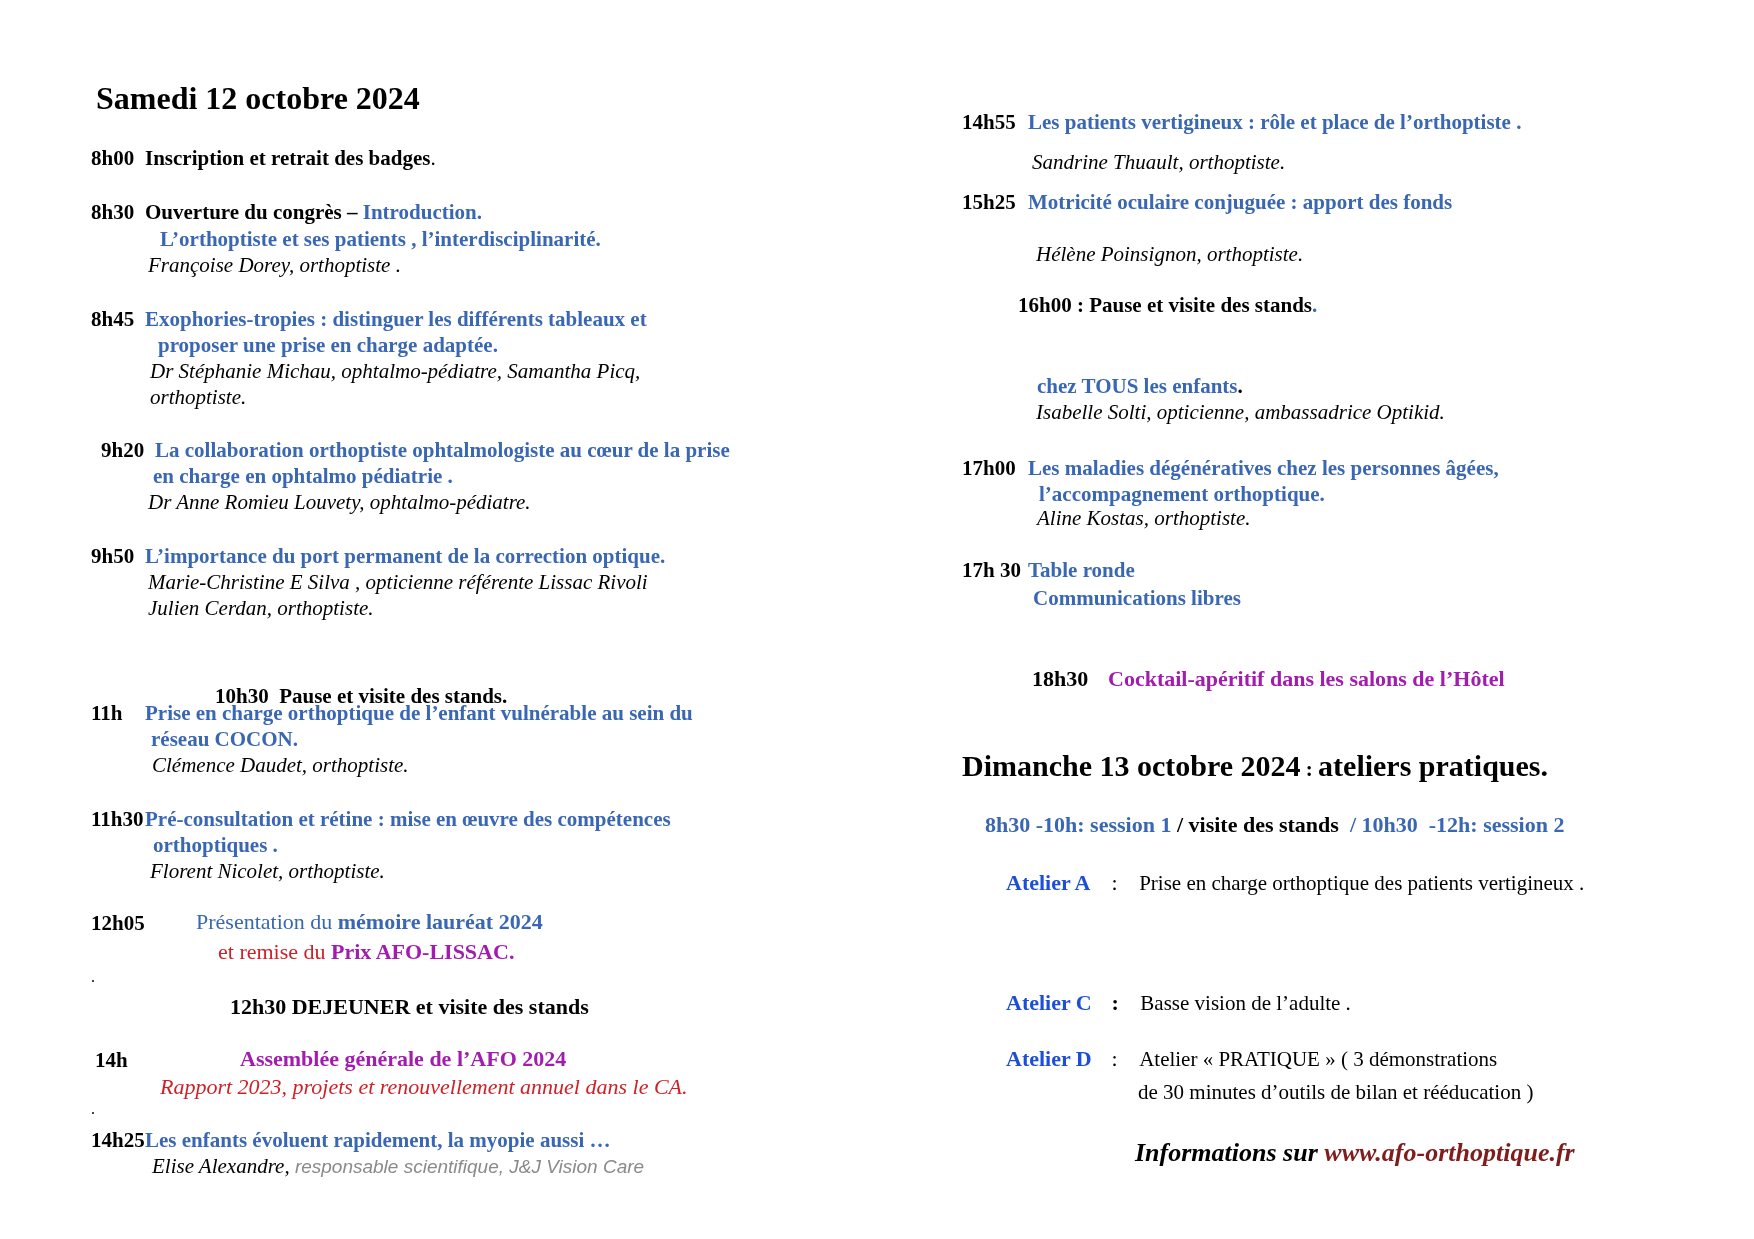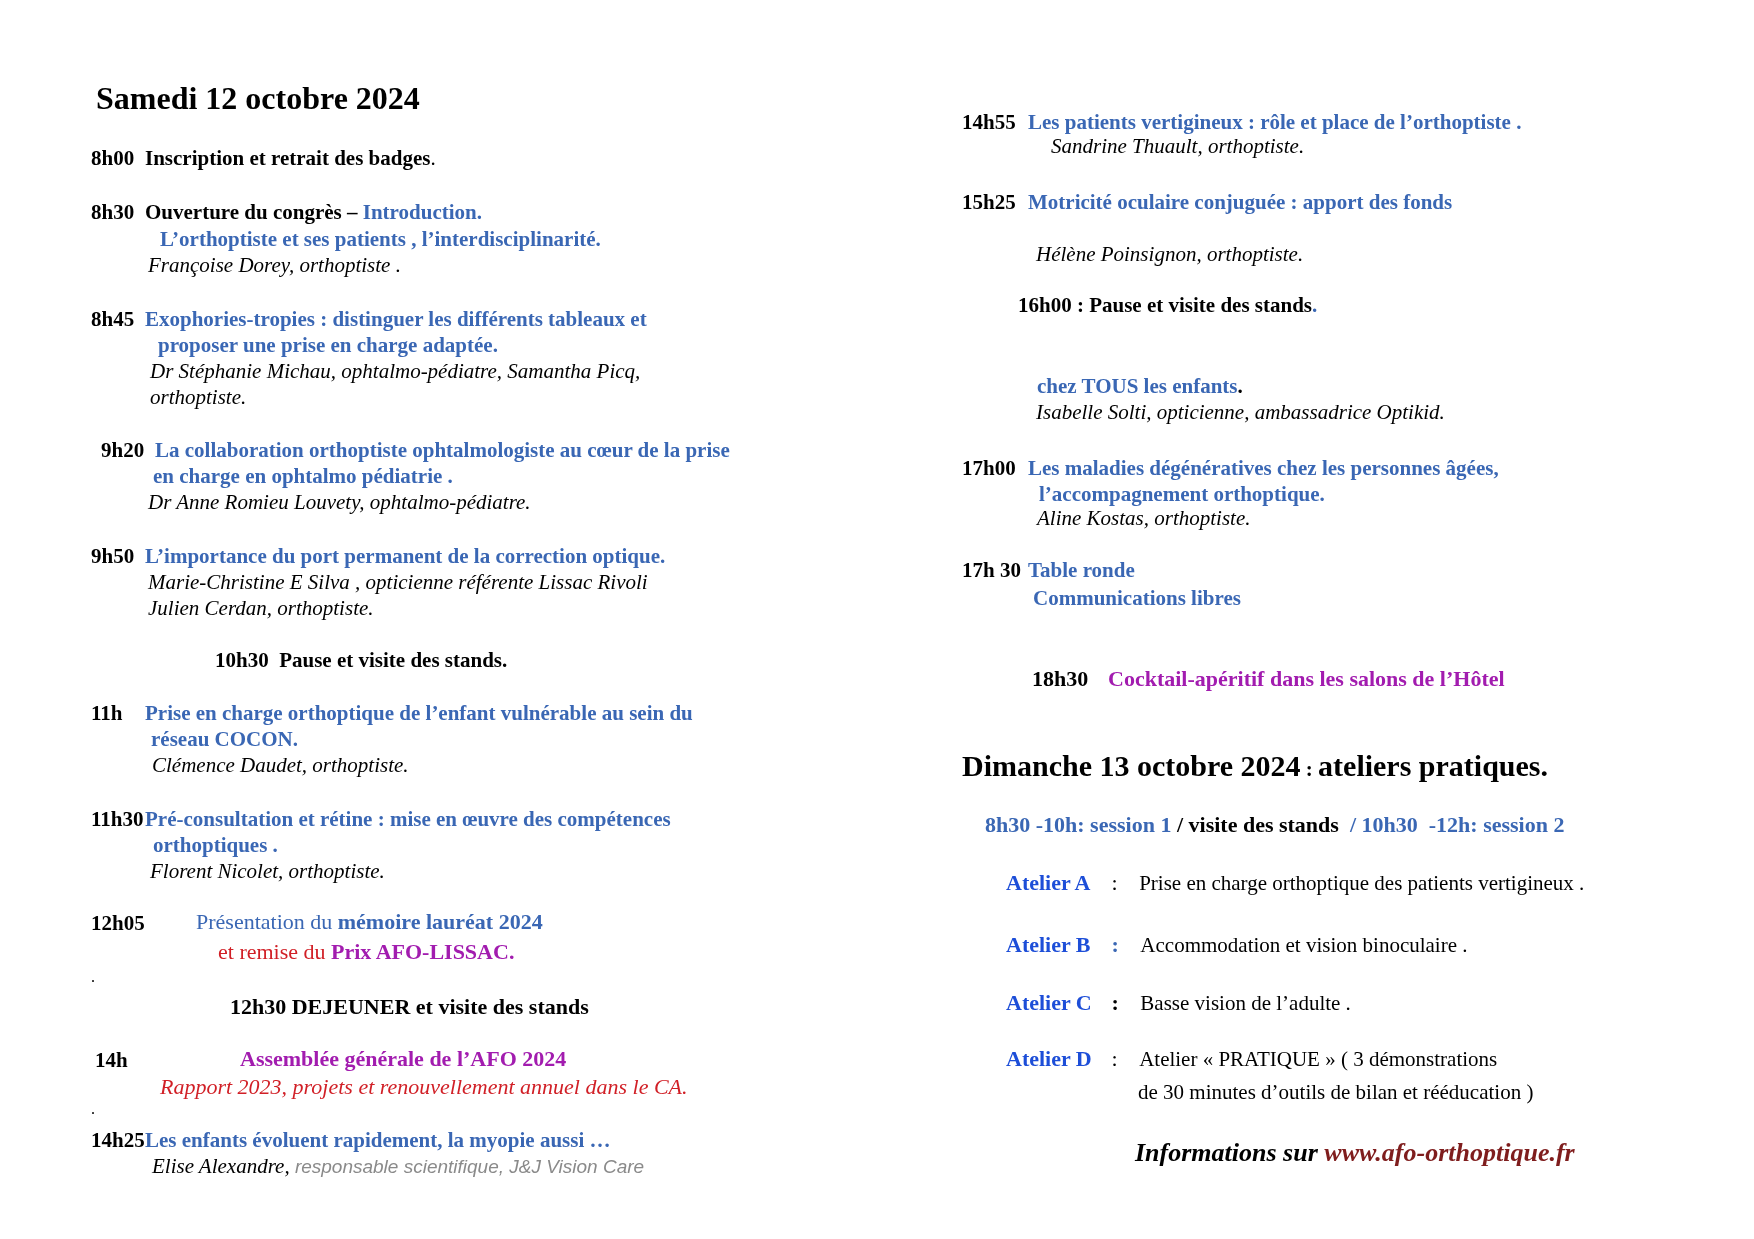--- a/index.html
+++ b/index.html
@@ -55,21 +55,21 @@
   <div class="ln spk" style="left:150px; top:385px;">orthoptiste.</div>
 
   <div class="ln" style="left:101px; top:438px;"><span class="tm tm-l">9h20</span><span class="blue">La collaboration orthoptiste ophtalmologiste au cœur de la prise</span></div>
   <div class="ln blue" style="left:153px; top:464px;">en charge en ophtalmo pédiatrie .</div>
   <div class="ln spk" style="left:148px; top:490px;">Dr Anne Romieu Louvety, ophtalmo-pédiatre.</div>
 
   <div class="ln" style="left:91px; top:544px;"><span class="tm tm-l">9h50</span><span class="blue">L’importance du port permanent de la correction optique.</span></div>
   <div class="ln spk" style="left:148px; top:570px;">Marie-Christine E Silva , opticienne référente Lissac Rivoli</div>
   <div class="ln spk" style="left:148px; top:596px;">Julien Cerdan, orthoptiste.</div>
 
-  <div class="ln" style="left:215px; top:648px;">10h30  Pause et visite des stands.</div>
+  <div class="ln" style="left:215px; top:684px;">10h30  Pause et visite des stands.</div>
 
   <div class="ln" style="left:91px; top:701px;"><span class="tm tm-l">11h</span><span class="blue">Prise en charge orthoptique de l’enfant vulnérable au sein du</span></div>
   <div class="ln blue" style="left:151px; top:727px;">réseau COCON.</div>
   <div class="ln spk" style="left:152px; top:753px;">Clémence Daudet, orthoptiste.</div>
 
   <div class="ln" style="left:91px; top:807px;"><span class="tm tm-l">11h30</span><span class="blue">Pré-consultation et rétine : mise en œuvre des compétences</span></div>
   <div class="ln blue" style="left:153px; top:833px;">orthoptiques .</div>
   <div class="ln spk" style="left:150px; top:859px;">Florent Nicolet, orthoptiste.</div>
 
   <div class="ln" style="left:91px; top:911px;"><span class="tm">12h05</span></div>
@@ -83,21 +83,21 @@
   <div class="ln" style="left:95px; top:1048px;"><span class="tm">14h</span></div>
   <div class="ln red sz22" style="left:240px; top:1046px;">Assemblée générale de l’AFO 2024</div>
   <div class="ln red-it" style="left:160px; top:1074px;">Rapport 2023, projets et renouvellement annuel dans le CA.</div>
 
   <div class="ln dot" style="left:91px; top:1100px;">.</div>
 
   <div class="ln" style="left:91px; top:1128px;"><span class="tm tm-l">14h25</span><span class="blue">Les enfants évoluent rapidement, la myopie aussi …</span></div>
   <div class="ln" style="left:152px; top:1154px;"><span class="spk">Elise Alexandre, </span><span class="gray">responsable scientifique, J&amp;J Vision Care</span></div>
 
   <div class="ln" style="left:962px; top:110px;"><span class="tm tm-r">14h55</span><span class="blue">Les patients vertigineux : rôle et place de l’orthoptiste .</span></div>
-  <div class="ln spk" style="left:1032px; top:134px;margin-left:19px;">Sandrine Thuault, orthoptiste.</div>
+  <div class="ln spk" style="left:1032px; top:150px;">Sandrine Thuault, orthoptiste.</div>
 
   <div class="ln" style="left:962px; top:190px;"><span class="tm tm-r">15h25</span><span class="blue">Motricité oculaire conjuguée : apport des fonds</span></div>
   <div class="ln spk" style="left:1036px; top:242px;">Hélène Poinsignon, orthoptiste.</div>
 
   <div class="ln" style="left:1018px; top:293px;"><span>16h00 : Pause et visite des stands</span><span class="blue">.</span></div>
 
   <div class="ln" style="left:1037px; top:374px;"><span class="blue">chez TOUS les enfants</span><span>.</span></div>
   <div class="ln spk" style="left:1036px; top:400px;">Isabelle Solti, opticienne, ambassadrice Optikid.</div>
 
   <div class="ln" style="left:962px; top:456px;"><span class="tm tm-r">17h00</span><span class="blue">Les maladies dégénératives chez les personnes âgées,</span></div>
@@ -108,21 +108,20 @@
   <div class="ln blue" style="left:1033px; top:586px;">Communications libres</div>
 
   <div class="ln sz22" style="left:1032px; top:666px;"><span class="tm tm-c">18h30</span><span class="red">Cocktail-apéritif dans les salons de l’Hôtel</span></div>
 
   <div class="ln h2" style="left:962px; top:748px;"><span>Dimanche 13 octobre 2024</span><span class="h2-colon"> : </span><span>ateliers pratiques.</span></div>
 
   <div class="ln sz22" style="left:985px; top:812px;"><span class="blue">8h30 -10h: session 1</span><span> / visite des stands </span><span class="blue"> / 10h30  -12h: session 2</span></div>
 
   <div class="ln atl" style="left:1006px; top:870px;"><span class="lbl">Atelier A</span><span class="cl-reg"> : </span><span class="desc">Prise en charge orthoptique des patients vertigineux .</span></div>
 
-  <div class="ln atl" style="left:1006px; top:932px;"><span class="lbl">Atelier B</span><span class="cl-blue"> : </span><span class="desc">Accommodation et vision binoculaire .</span></div>
 
   <div class="ln atl" style="left:1006px; top:990px;"><span class="lbl">Atelier C</span><span class="cl-bold"> : </span><span class="desc">Basse vision de l’adulte .</span></div>
 
   <div class="ln atl" style="left:1006px; top:1046px;"><span class="lbl">Atelier D</span><span class="cl-reg"> : </span><span class="desc">Atelier « PRATIQUE » ( 3 démonstrations</span></div>
   <div class="ln plain" style="left:1138px; top:1080px;">de 30 minutes d’outils de bilan et rééducation )</div>
 
   <div class="ln footer" style="left:1135px; top:1138px;"><span>Informations sur </span><a class="url" href="#">www.afo-orthoptique.fr</a></div>
 
 </div>
 

